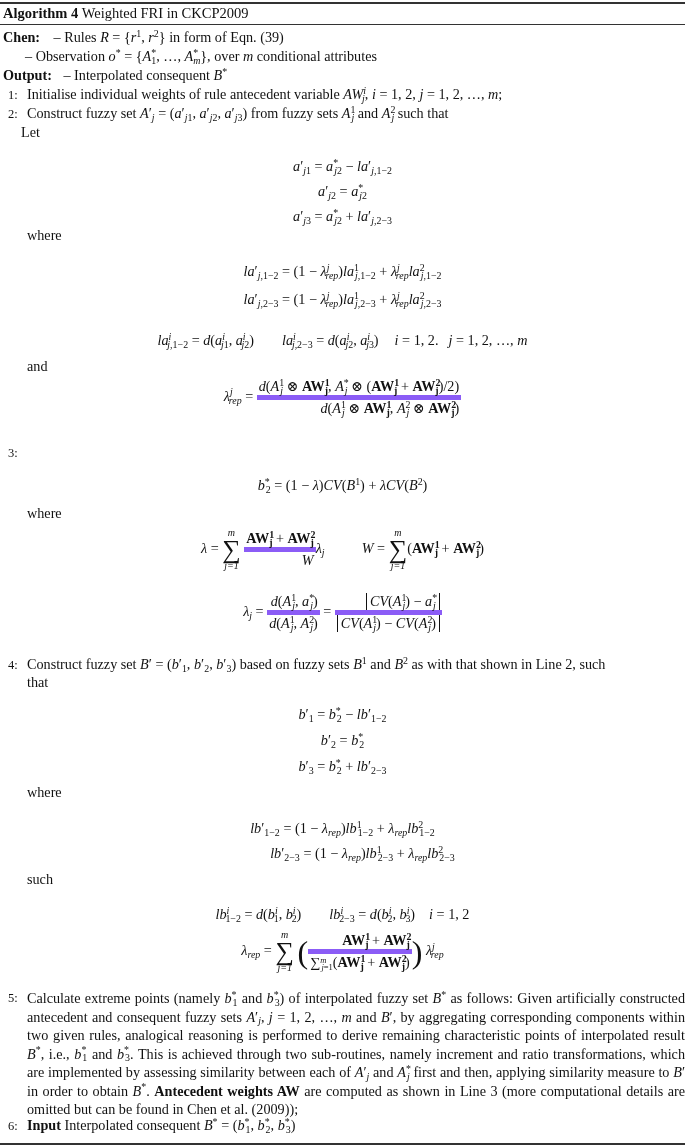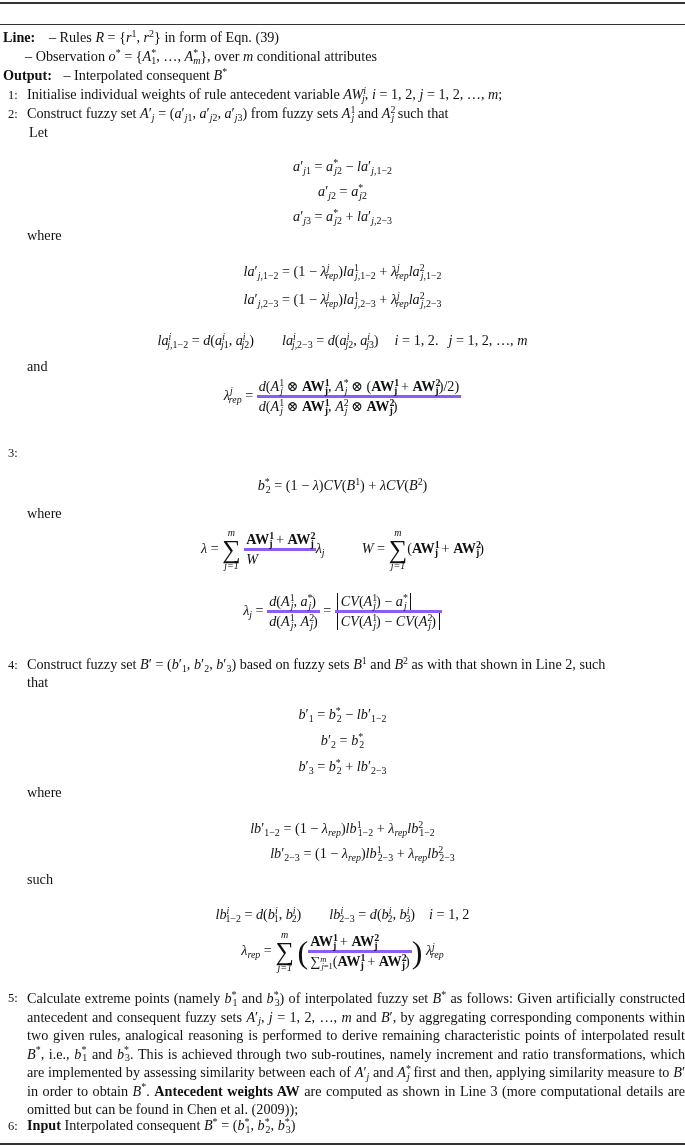--- a/index.html
+++ b/index.html
@@ -17,55 +17,59 @@
   .ln { position: absolute; white-space: nowrap; }
   .b { font-weight: bold; }
   .num { position: absolute; font-size: 12.5px; }
   .txt { position: absolute; white-space: nowrap; }
   .eq { position: absolute; white-space: nowrap; font-style: normal; text-align: center; }
   i, .it { font-style: italic; }
   sub, sup { font-size: 70%; line-height: 0; position: relative; }
   sup { vertical-align: 0; top: -0.55em; }
   sub { vertical-align: 0; top: 0.3em; }
   .bf { font-weight: bold; font-style: normal; }
-  .frac { display: inline-block; vertical-align: middle; text-align: left; }
+  .frac { display: inline-block; vertical-align: middle; text-align: right; }
   .frac > span { display: block; padding: 0 2px; }
-  .frac > .den { border-top: 3px solid #8b5cf6; }
+  .frac > .den { border-top: 5px solid #8b5cf6; }
   .sum { display: inline-block; vertical-align: middle; text-align: center; line-height: 1; }
   .sum .sig { font-size: 26px; display: block; line-height: 0.9; }
   .sum .lim { font-size: 10px; font-style: italic; display: block; }
   .para { position: absolute; left: 27px; width: 658px; text-align: justify; line-height: 18.5px; }
   .para .bold { font-weight: bold; }
   .paren { font-size: 32px; vertical-align: middle; font-weight: lighter; }
   .abs { display: inline-block; border-left: 1px solid #111; border-right: 1px solid #111; padding: 0 3px; }
 </style>
 </head>
 <body>
 
 <div class="algo">
   <div class="rule-top"></div>
+  <div class="caption">
+    <b>Algorithm 4</b>
+    <span>Weighted FRI in CKCP2009</span>
+  </div>
   <div class="rule-mid"></div>
 
   <div class="ln" style="left:3px; top:29px;">
-    <span class="b">Line:</span>
+    <span class="b">Chen:</span>
     <span style="margin-left:10px;">– Rules <i>R</i> = {<i>r</i><sup>1</sup>, <i>r</i><sup>2</sup>} in form of Eqn. (39)</span>
   </div>
   <div class="ln" style="left:25px; top:48px;">– Observation <i>o</i><sup>*</sup> = {<i>A</i><sup>*</sup><sub style="margin-left:-5px">1</sub>, …, <i>A</i><sup>*</sup><sub style="margin-left:-5px"><i>m</i></sub>}, over <i>m</i> conditional attributes</div>
 
   <div class="ln" style="left:3px; top:67px;">
     <span class="b">Output:</span>
     <span style="margin-left:8px;">– Interpolated consequent <i>B</i><sup>*</sup></span>
   </div>
 
   <span class="num" style="left:8px; top:88px;">1:</span>
   <div class="ln" style="left:27px; top:86px;">Initialise individual weights of rule antecedent variable <i>AW</i><sup><i>i</i></sup><sub style="margin-left:-4px"><i>j</i></sub>, <i>i</i> = 1, 2, <i>j</i> = 1, 2, …, <i>m</i>;</div>
 
   <span class="num" style="left:8px; top:107px;">2:</span>
   <div class="ln" style="left:27px; top:105px;">Construct fuzzy set <i>A</i>′<sub><i>j</i></sub> = (<i>a</i>′<sub><i>j</i>1</sub>, <i>a</i>′<sub><i>j</i>2</sub>, <i>a</i>′<sub><i>j</i>3</sub>) from fuzzy sets <i>A</i><sup>1</sup><sub style="margin-left:-4px"><i>j</i></sub> and <i>A</i><sup>2</sup><sub style="margin-left:-4px"><i>j</i></sub> such that</div>
-  <div class="txt" style="left:29px; top:124px;">Let</div>
+  <div class="txt" style="left:21px; top:124px;">Let</div>
 
   <div class="eq" style="left:0; width:685px; top:158px;"><i>a</i>′<sub><i>j</i>1</sub> = <i>a</i><sup>*</sup><sub style="margin-left:-4px"><i>j</i>2</sub> − <i>la</i>′<sub><i>j</i>,1−2</sub></div>
   <div class="eq" style="left:0; width:685px; top:183px;"><i>a</i>′<sub><i>j</i>2</sub> = <i>a</i><sup>*</sup><sub style="margin-left:-4px"><i>j</i>2</sub></div>
   <div class="eq" style="left:0; width:685px; top:208px;"><i>a</i>′<sub><i>j</i>3</sub> = <i>a</i><sup>*</sup><sub style="margin-left:-4px"><i>j</i>2</sub> + <i>la</i>′<sub><i>j</i>,2−3</sub></div>
 
   <div class="txt" style="left:27px; top:227px;">where</div>
 
   <div class="eq" style="left:0; width:685px; top:263px;"><i>la</i>′<sub><i>j</i>,1−2</sub> = (1 − <i>λ</i><sup><i>j</i></sup><sub style="margin-left:-4px"><i>rep</i></sub>)<i>la</i><sup>1</sup><sub style="margin-left:-4px"><i>j</i>,1−2</sub> + <i>λ</i><sup><i>j</i></sup><sub style="margin-left:-4px"><i>rep</i></sub><i>la</i><sup>2</sup><sub style="margin-left:-4px"><i>j</i>,1−2</sub></div>
   <div class="eq" style="left:0; width:685px; top:291px;"><i>la</i>′<sub><i>j</i>,2−3</sub> = (1 − <i>λ</i><sup><i>j</i></sup><sub style="margin-left:-4px"><i>rep</i></sub>)<i>la</i><sup>1</sup><sub style="margin-left:-4px"><i>j</i>,2−3</sub> + <i>λ</i><sup><i>j</i></sup><sub style="margin-left:-4px"><i>rep</i></sub><i>la</i><sup>2</sup><sub style="margin-left:-4px"><i>j</i>,2−3</sub></div>
 

